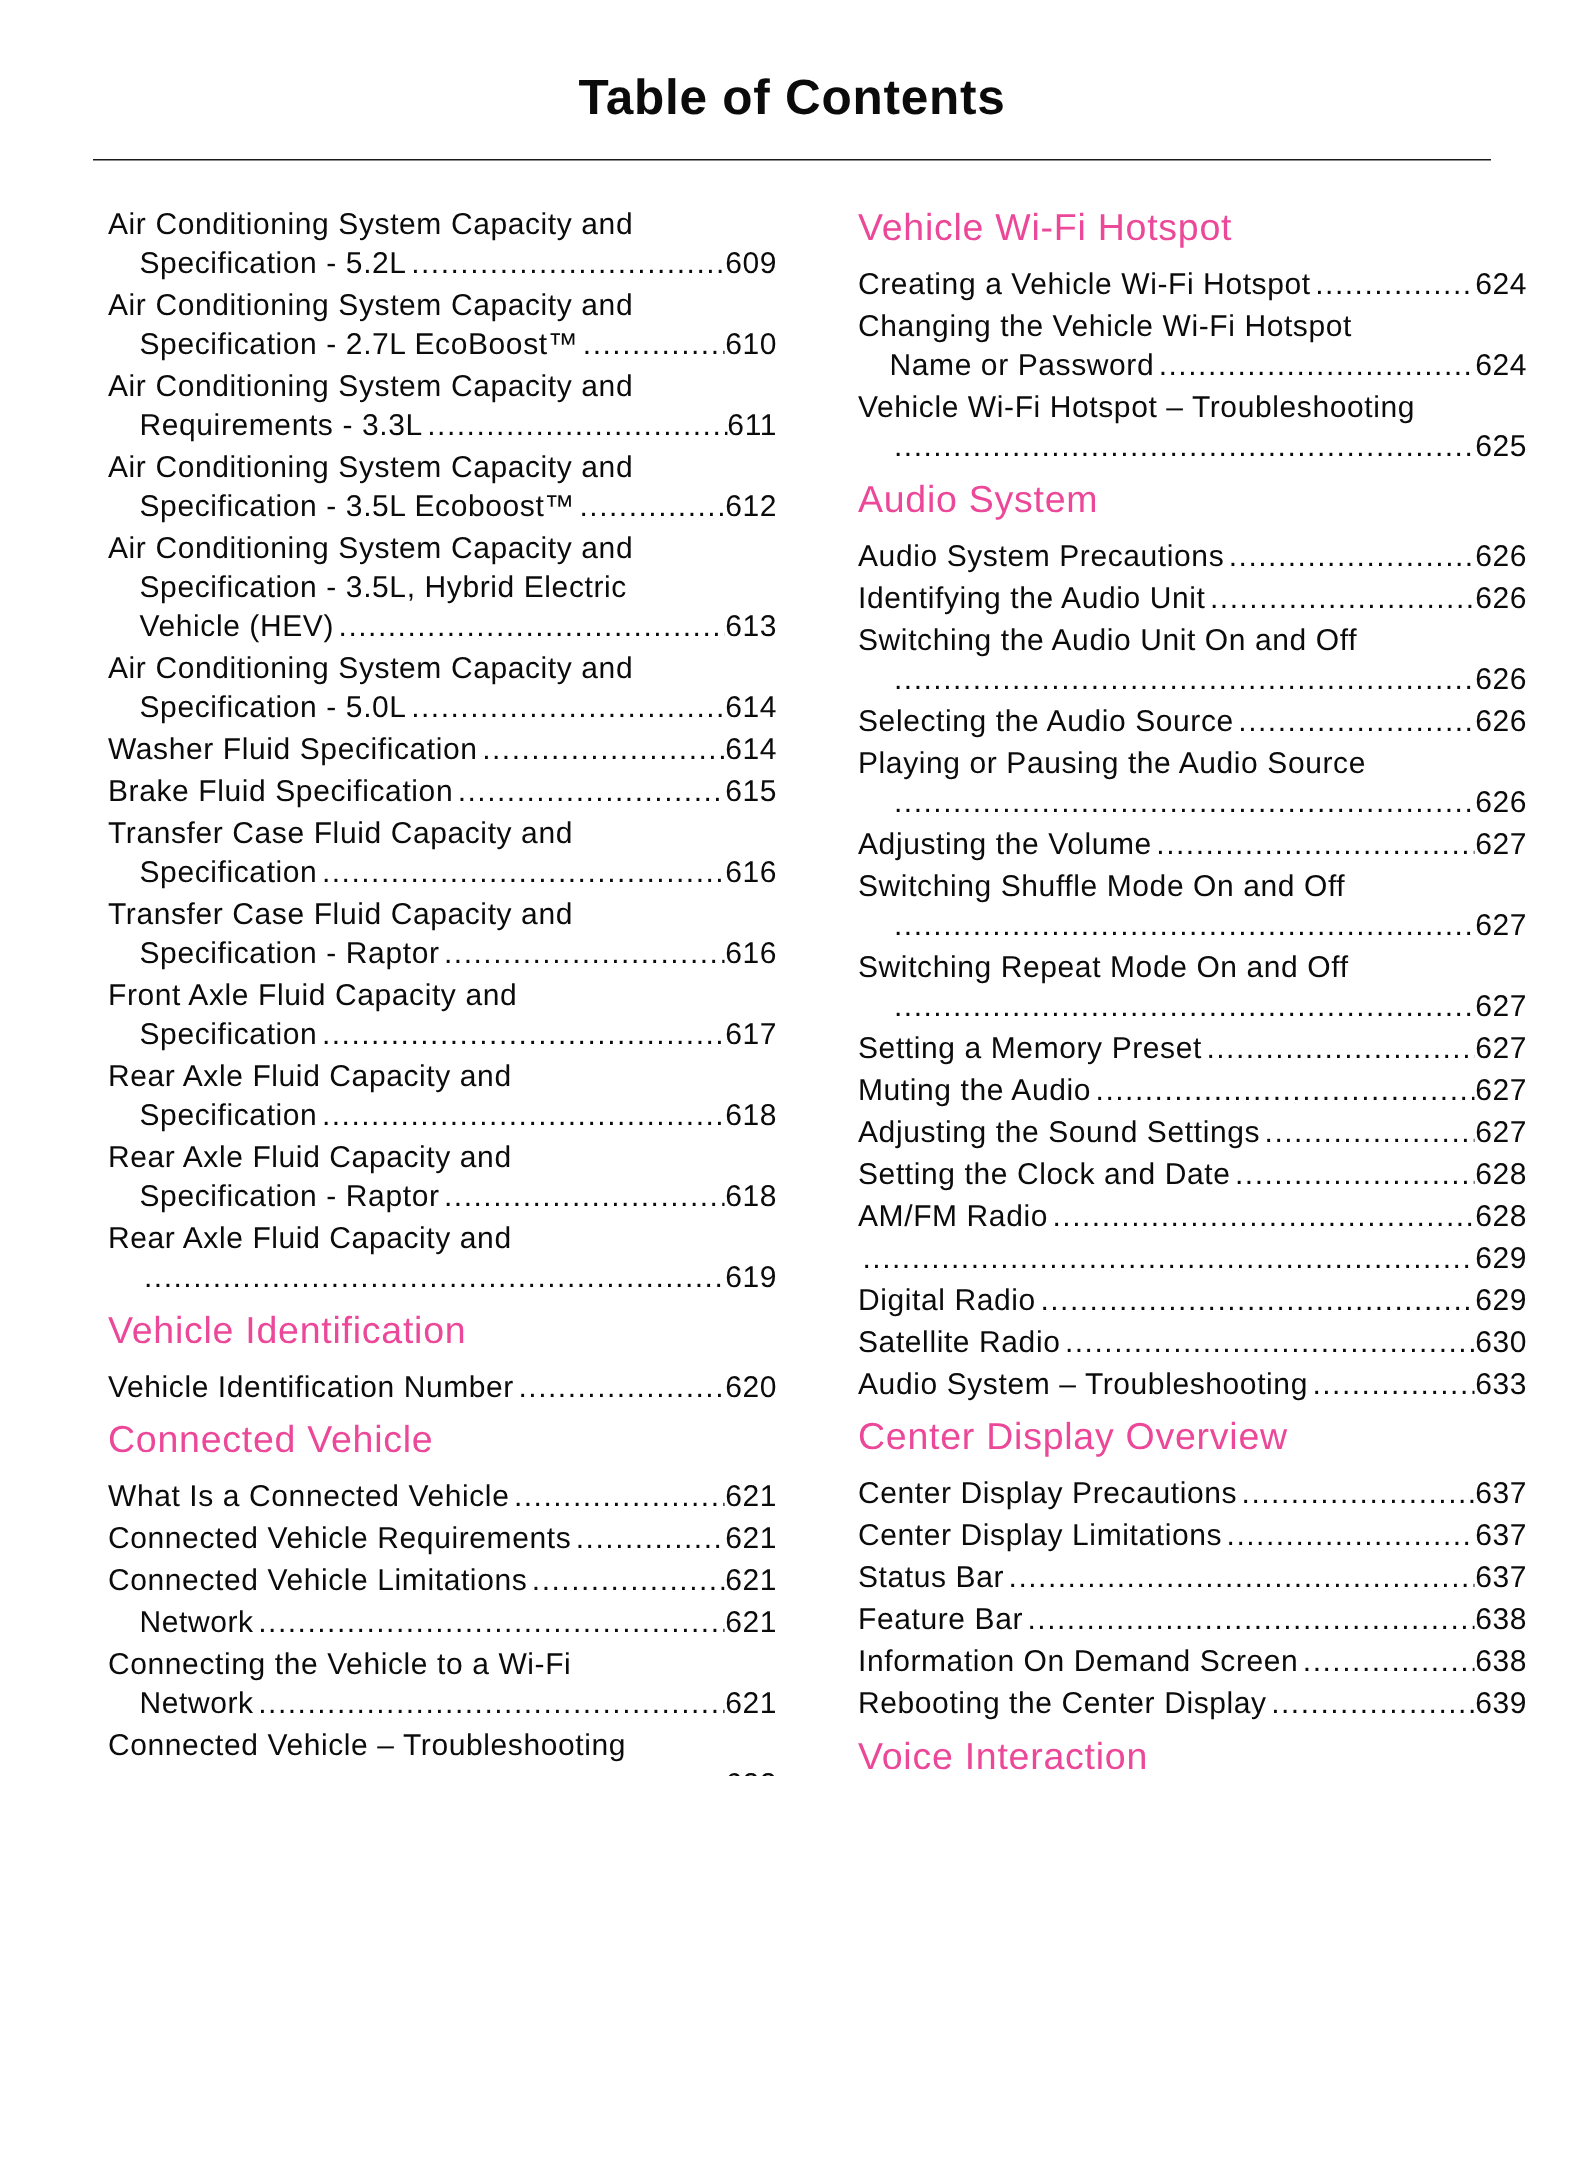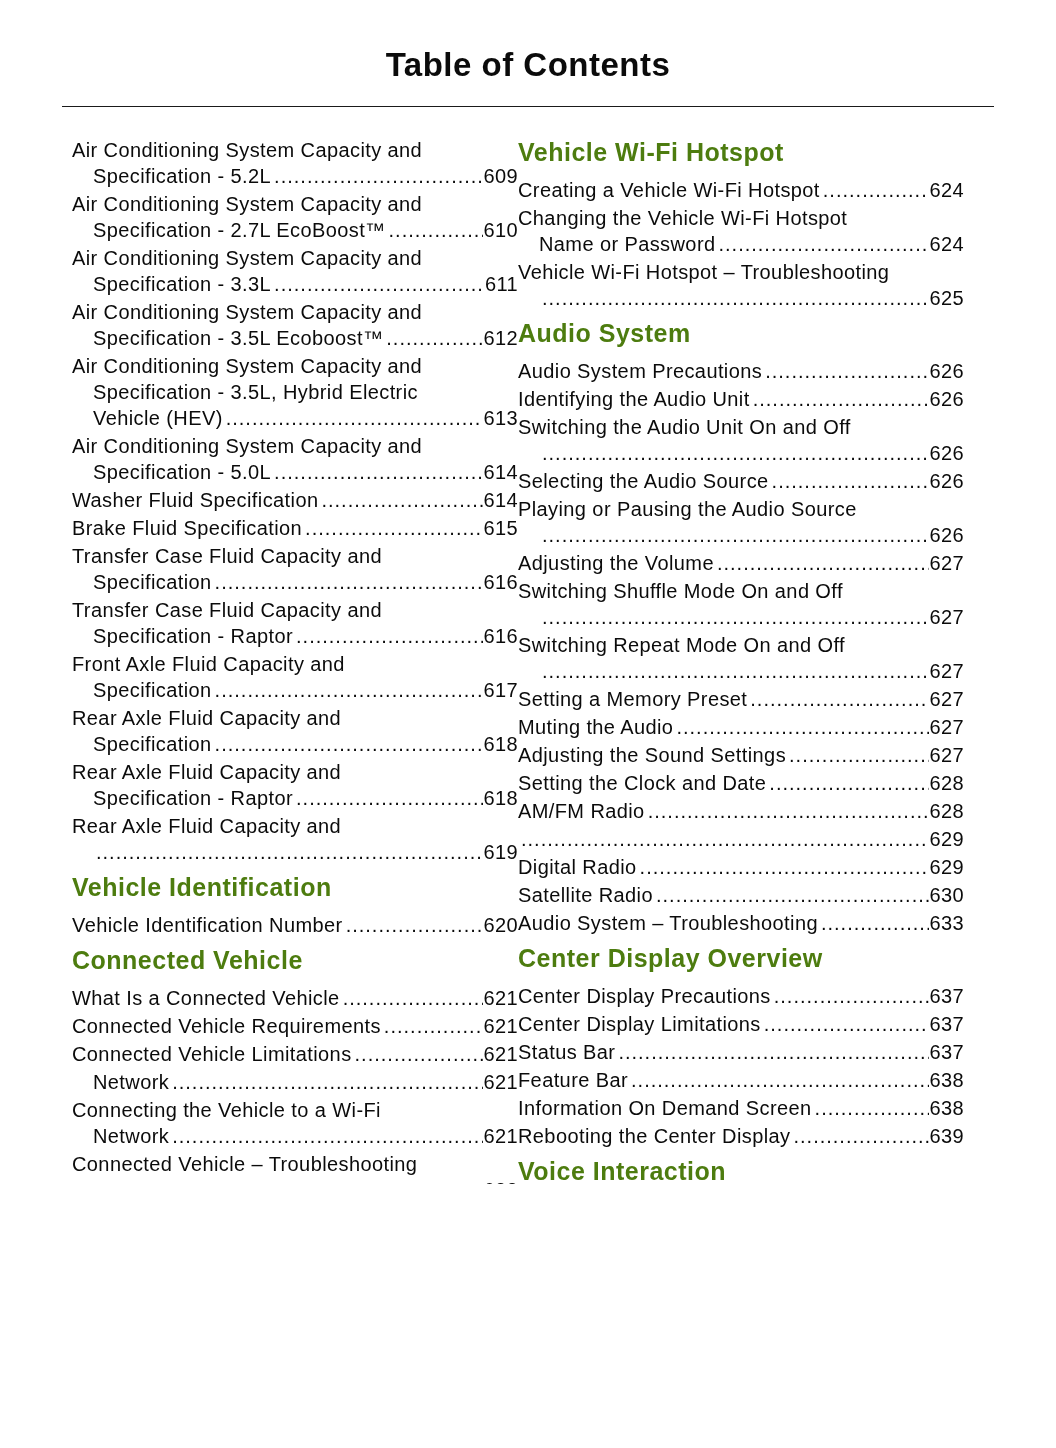--- a/index.html
+++ b/index.html
@@ -21,33 +21,34 @@
     color: #0b0b0b;
   }
   .title-rule {
     margin: 22px auto 0 auto;
     width: 932px;
     height: 0;
     border-top: 1.6px solid #1a1a1a;
   }
   .columns {
     display: flex;
+    gap: 54px;
     padding-left: 72px;
     margin-top: 30px;
   }
   .col { width: 446px; flex: 0 0 446px; }
   .toc-section { margin: 0 0 0 0; }
   .toc-section + .toc-section { margin-top: 7px; }
   .section-heading {
     margin: 0 0 10px 0;
     font-size: 25px;
     line-height: 30px;
-    font-weight: bold;
+    font-weight: normal;
     letter-spacing: 0.5px;
-    color: #4d7c0f;
+    color: #ec4899;
   }
   .toc-item { margin-bottom: 2px; }
   .line {
     font-size: 20px;
     line-height: 26px;
     letter-spacing: 0.4px;
     white-space: nowrap;
   }
   .line.cont { padding-left: 21px; }
   .line.last { display: flex; align-items: baseline; }
@@ -94,21 +95,21 @@
             <div class="line">Air Conditioning System Capacity and</div>
             <div class="line cont last">
               <span class="txt">Specification - 2.7L EcoBoost™</span>
               <span class="dots">..............................................................................................................</span>
               <span class="pg">610</span>
             </div>
           </div>
           <div class="toc-item">
             <div class="line">Air Conditioning System Capacity and</div>
             <div class="line cont last">
-              <span class="txt">Specification - 3.3L</span>
+              <span class="txt">Requirements - 3.3L</span>
               <span class="dots">..............................................................................................................</span>
               <span class="pg">611</span>
             </div>
           </div>
           <div class="toc-item">
             <div class="line">Air Conditioning System Capacity and</div>
             <div class="line cont last">
               <span class="txt">Specification - 3.5L Ecoboost™</span>
               <span class="dots">..............................................................................................................</span>
               <span class="pg">612</span>

